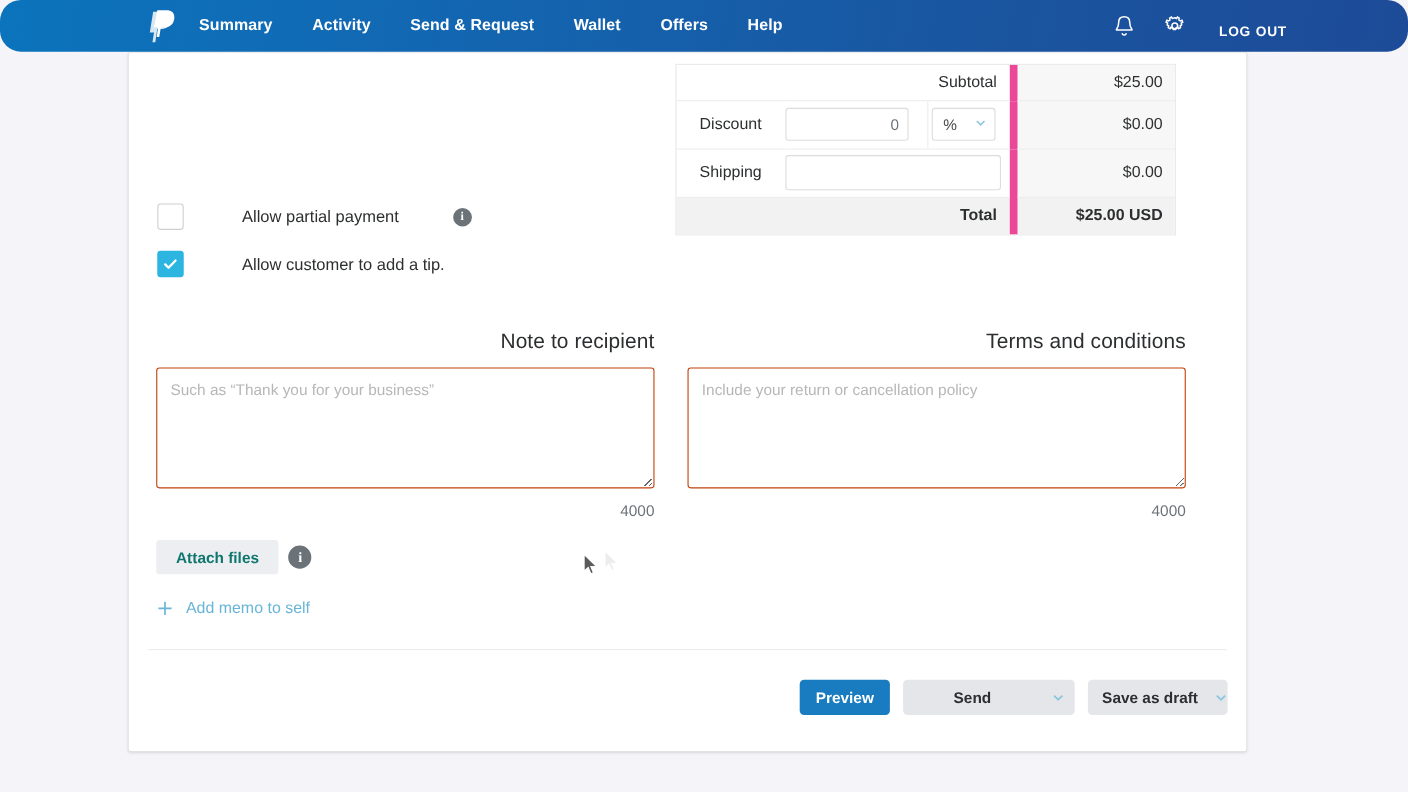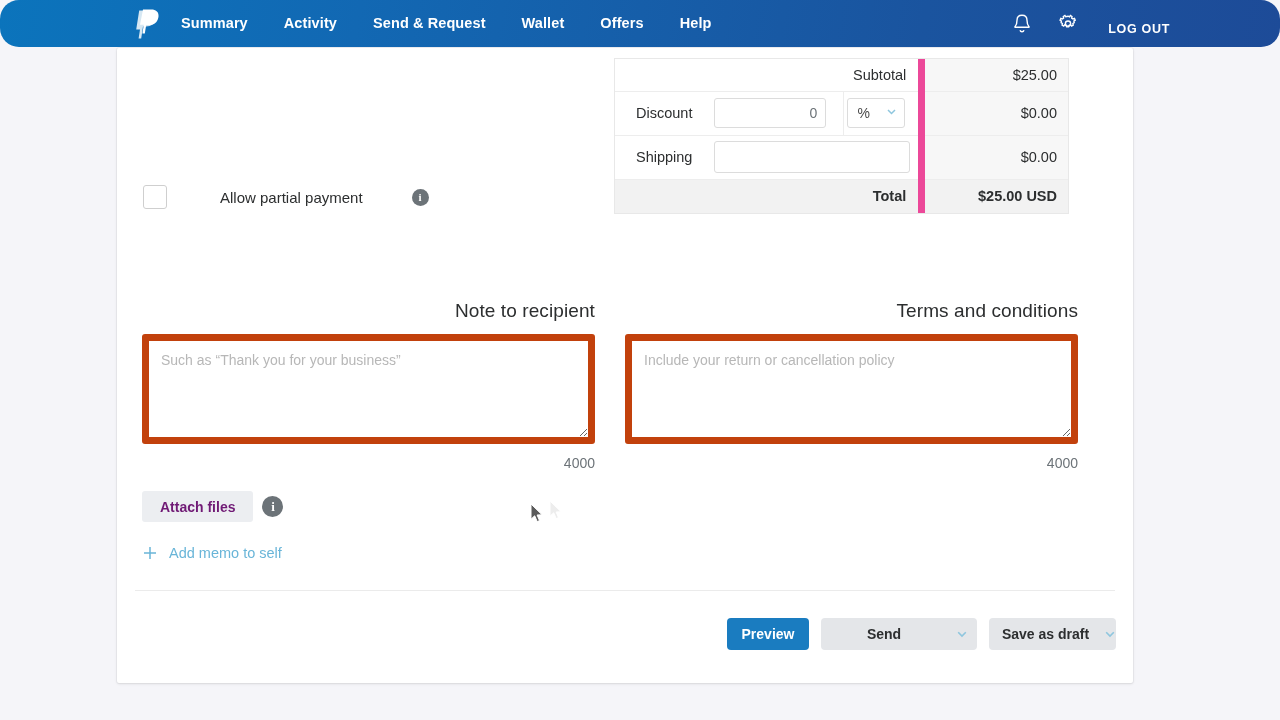--- a/index.html
+++ b/index.html
@@ -238,21 +238,21 @@
     font-size: 19px;
     font-weight: normal;
     color: #2c2e2f;
     margin-bottom: 12px;
     letter-spacing: 0.1px;
     text-align: right;
   }
   .note-area {
     width: 453px;
     height: 110px;
-    border: 7px solid #c2410c;
+    border: 1px solid #c2410c;
     border-radius: 3px;
     background: #fff;
     font-family: "Liberation Sans", sans-serif;
     font-size: 14px;
     color: #2c2e2f;
     padding: 10px 12px;
     outline: none;
     resize: vertical;
     line-height: 1.4;
   }
@@ -274,21 +274,21 @@
   }
   .attach-btn {
     height: 31px;
     background: #eceef1;
     border: none;
     border-radius: 3px;
     padding: 0 18px;
     font-family: "Liberation Sans", sans-serif;
     font-size: 14px;
     font-weight: bold;
-    color: #701a75;
+    color: #0f766e;
     cursor: pointer;
   }
   .memo-row {
     position: absolute;
     left: 25px;
     top: 497px;
     display: flex;
     align-items: center;
     cursor: pointer;
   }
@@ -459,20 +459,28 @@
   </div>
 
   <div class="checks">
 
     <div class="check-row">
       <span class="cbox off"></span>
       <span class="check-label">Allow partial payment</span>
       <span class="info-dot">i</span>
     </div>
 
+    <div class="check-row">
+      <span class="cbox on">
+        <svg width="16" height="16" viewBox="0 0 16 16" fill="none" stroke="#ffffff" stroke-width="2.1" stroke-linecap="round" stroke-linejoin="round">
+          <path d="M3.2 8.4l3 3 6.4-6.6"></path>
+        </svg>
+      </span>
+      <span class="check-label">Allow customer to add a tip.</span>
+    </div>
 
   </div>
 
   <div class="notes">
 
     <div class="note-col">
       <div class="note-title">Note to recipient</div>
       <textarea class="note-area" placeholder="Such as “Thank you for your business”" style=""></textarea>
       <div class="counter">4000</div>
     </div>

